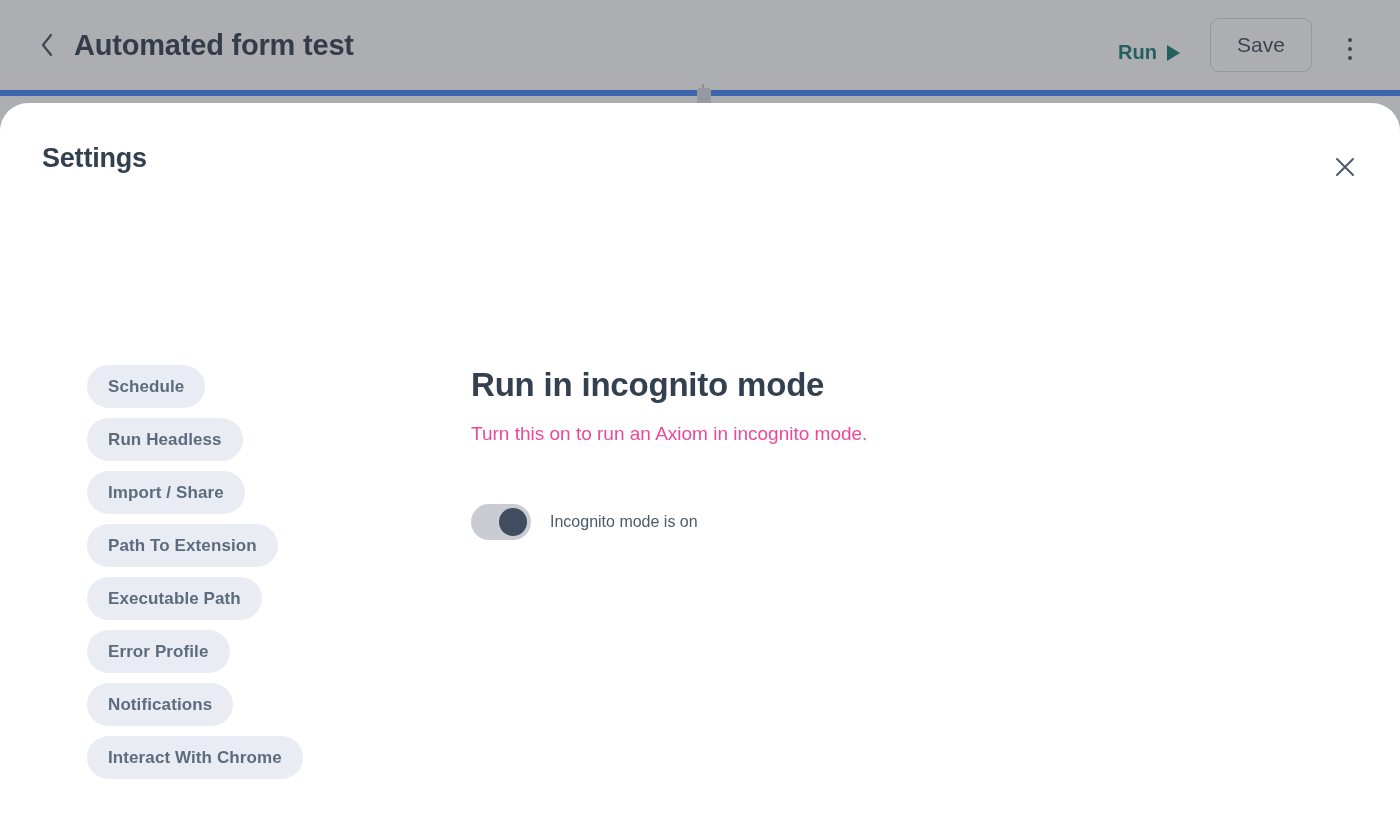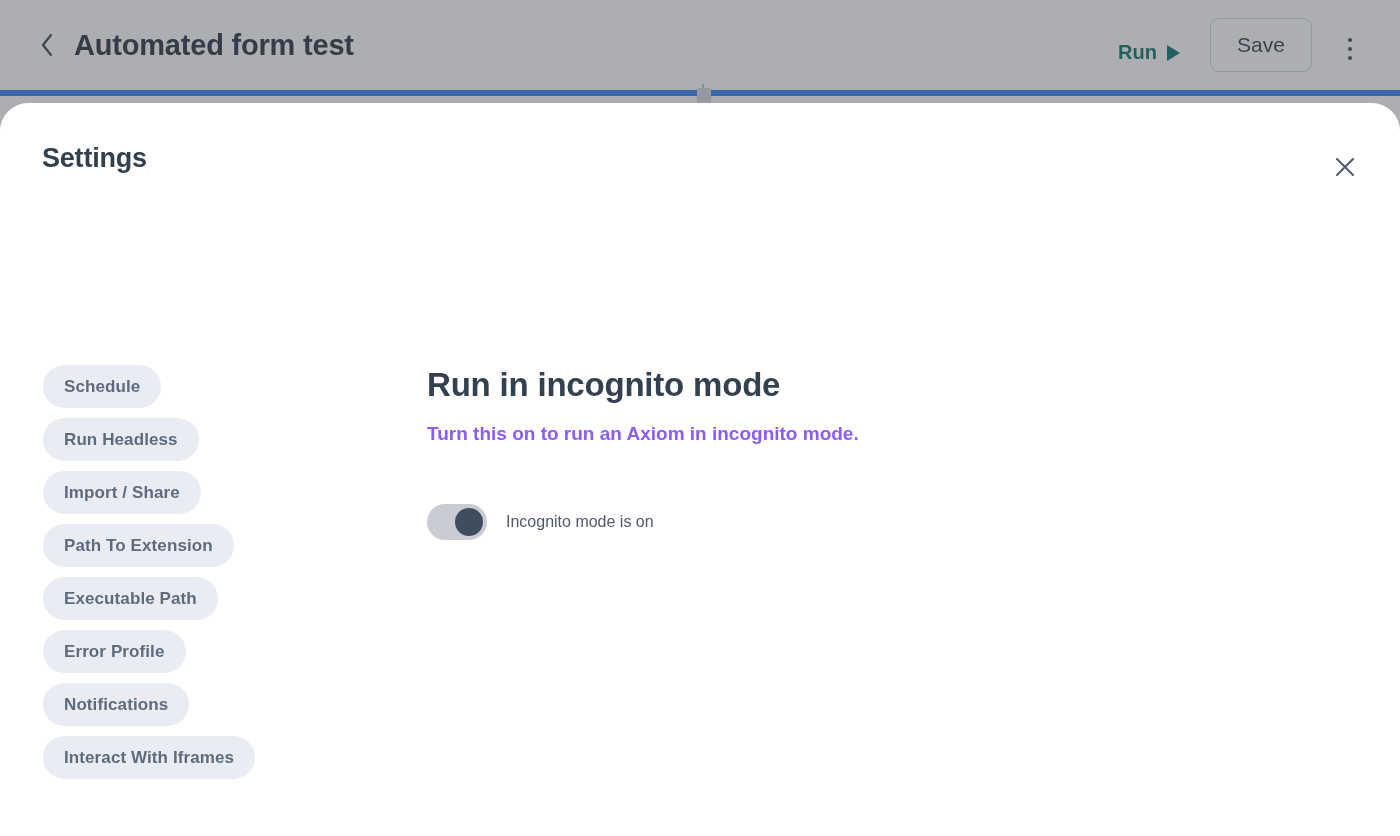--- a/index.html
+++ b/index.html
@@ -193,20 +193,21 @@
 
   
   .pill-nav {
     width: 384px;
     flex: 0 0 384px;
     padding: 144px 0 0 43px;
     display: flex;
     flex-direction: column;
     align-items: flex-start;
     gap: 10px;
+    margin-left: 44px;
   }
 
   .pill {
     display: inline-flex;
     align-items: center;
     height: 43px;
     padding: 0 21px;
     border-radius: 22px;
     background: #e9edf3;
     color: #5d6b7d;
@@ -229,24 +230,23 @@
     font-size: 33px;
     font-weight: bold;
     color: #33404f;
     letter-spacing: -0.2px;
     line-height: 1;
     margin-bottom: 20px;
   }
 
   .detail-desc {
     font-size: 19px;
-    color: #8b5cf6;
+    color: #ec4899;
     line-height: 1.35;
     margin-bottom: 57px;
-    font-weight: bold;
   }
 
   .toggle-row {
     display: flex;
     align-items: center;
     gap: 19px;
   }
 
   .toggle-switch {
     width: 60px;
@@ -334,21 +334,21 @@
   <div class="modal-body">
 
     <nav class="pill-nav">
       <button class="pill">Schedule</button>
       <button class="pill">Run Headless</button>
       <button class="pill">Import / Share</button>
       <button class="pill">Path To Extension</button>
       <button class="pill">Executable Path</button>
       <button class="pill">Error Profile</button>
       <button class="pill">Notifications</button>
-      <button class="pill">Interact With Iframes</button>
+      <button class="pill">Interact With Chrome</button>
 
     </nav>
 
     <section class="detail-panel">
       <h2 class="detail-title">Run in incognito mode</h2>
       <p class="detail-desc">Turn this on to run an Axiom in incognito mode.</p>
 
       <div class="toggle-row">
         <button class="toggle-switch">
           <span class="knob"></span>

